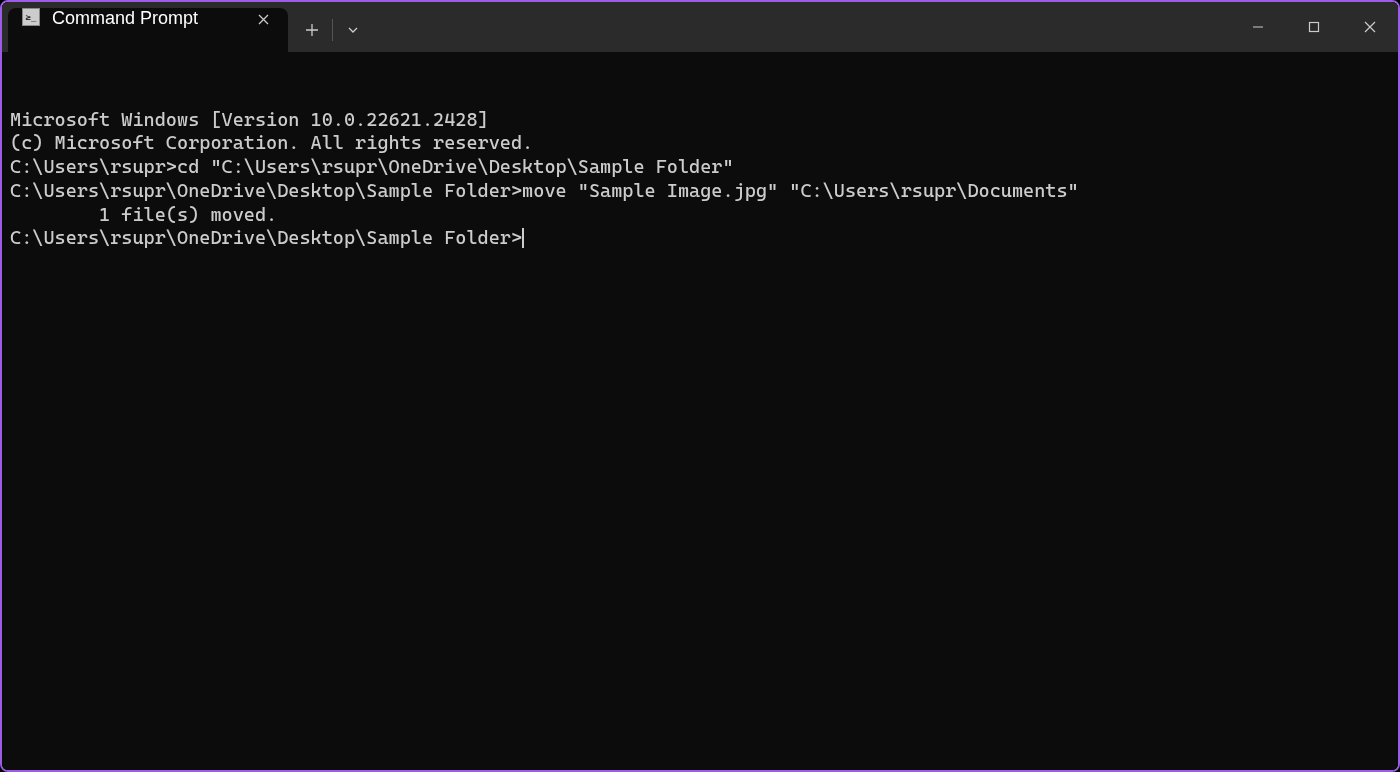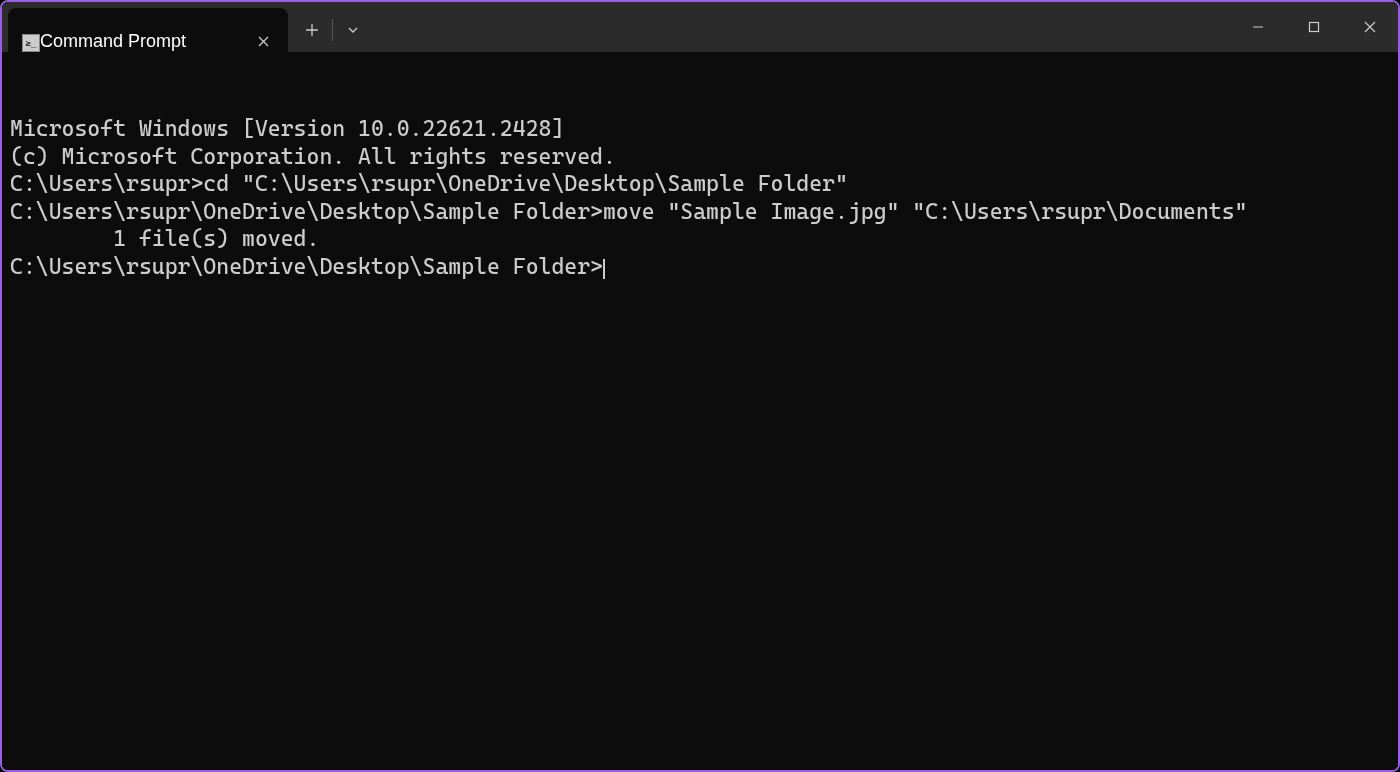--- a/index.html
+++ b/index.html
@@ -30,28 +30,29 @@
       align-items: stretch;
       user-select: none;
     }
     .tab-strip {
       display: flex;
       align-items: stretch;
       flex: 1;
     }
     .tab {
       display: flex;
-      align-items: flex-end;
+      align-items: flex-start;
       padding: 0 14px 0 14px;
       background: #0c0c0c;
       border-top-left-radius: 8px;
       border-top-right-radius: 8px;
       margin-top: 6px;
       margin-left: 6px;
       height: 44px;
+      gap: 12px;
       min-width: 280px;
       position: relative;
     }
     .tab-icon {
       width: 18px;
       height: 18px;
       background: #ccc;
       border: 1px solid #888;
       display: flex;
       align-items: center;
@@ -117,21 +118,21 @@
       justify-content: center;
       color: #ccc;
       cursor: pointer;
       font-size: 14px;
     }
     .terminal {
       flex: 1;
       background: #0c0c0c;
       padding: 8px 8px;
       font-family: "Cascadia Mono", "Consolas", monospace;
-      font-size: 22px;
+      font-size: 19px;
       line-height: 1.25;
       color: #cccccc;
       white-space: pre;
       overflow: hidden;
       position: relative;
     }
     .line {
       white-space: pre;
     }
     .cursor {

